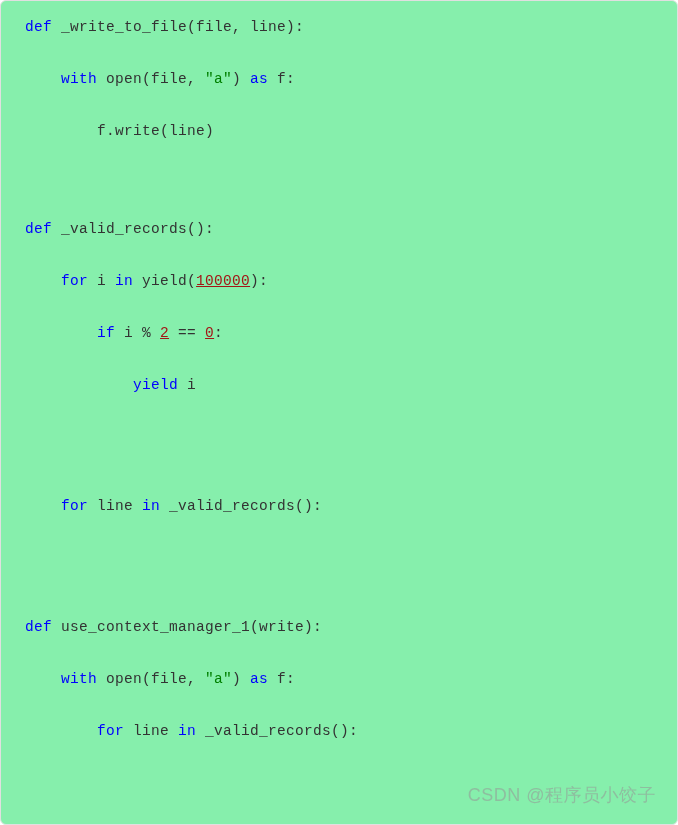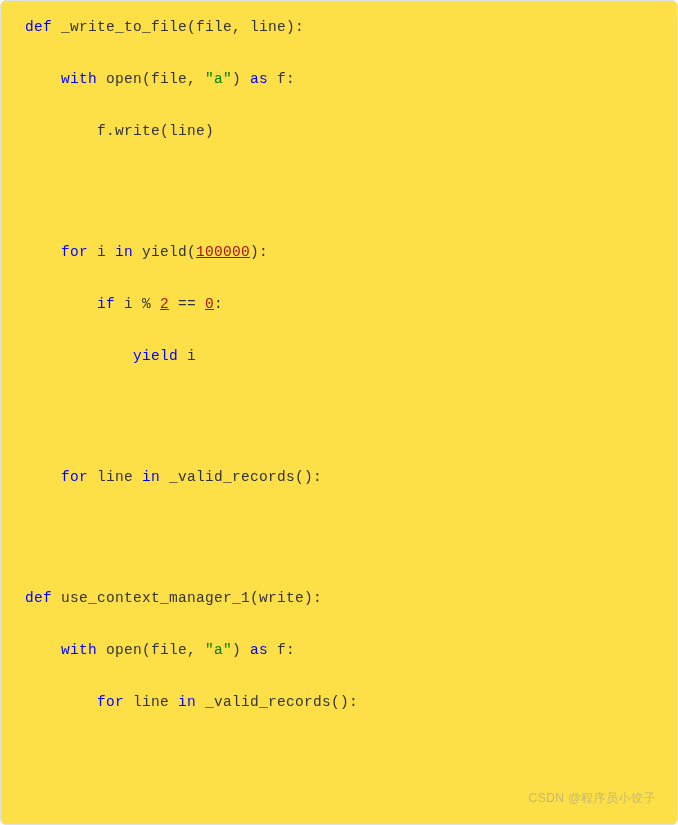--- a/index.html
+++ b/index.html
@@ -13,60 +13,61 @@
       background: #ffffff;
       font-family: 'Courier New', Consolas, Monaco, monospace;
       position: relative;
     }
     .code-container {
       width: 100%;
       height: 100%;
       border: 1px solid #e0e0e0;
       border-radius: 6px;
       padding: 12px 24px;
-      background: #fde047;
+      background: #86efac;
       overflow: hidden;
     }
     .code-line {
       font-size: 14.5px;
       line-height: 2.0;
       white-space: pre;
       color: #333333;
       letter-spacing: 0.3px;
     }
     .empty-line {
       height: 23px;
     }
     .kw { color: #0000ff; }
     .fn { color: #333333; }
     .str { color: #008000; }
     .num { color: #a31515; text-decoration: underline; }
     .watermark {
       position: absolute;
       bottom: 18px;
       right: 22px;
-      font-size: 12px;
+      font-size: 18px;
       color: rgba(150, 150, 150, 0.55);
       font-family: Arial, sans-serif;
       letter-spacing: 0.5px;
     }
   </style>
 </head>
 <body>
 
 <div class="code-container">
   <div id="code-content">
       <div class="code-line"><span class="kw">def </span><span class="fn">_write_to_file(file, line):</span></div>
       <div class="empty-line"></div>
       <div class="code-line"><span>    </span><span class="kw">with </span><span class="fn">open(file, </span><span class="str">"a"</span><span class="fn">) </span><span class="kw">as</span><span class="fn"> f:</span></div>
       <div class="empty-line"></div>
       <div class="code-line"><span>        </span><span class="fn">f.write(line)</span></div>
       <div class="empty-line"></div>
       <div class="empty-line"></div>
       <div class="empty-line"></div>
+      <div class="code-line"><span class="kw">def </span><span class="fn">_valid_records():</span></div>
       <div class="empty-line"></div>
       <div class="code-line"><span>    </span><span class="kw">for </span><span class="fn">i </span><span class="kw">in </span><span class="fn">yield(</span><span class="num">100000</span><span class="fn">):</span></div>
       <div class="empty-line"></div>
       <div class="code-line"><span>        </span><span class="kw">if </span><span class="fn">i % </span><span class="num">2</span><span class="fn"> == </span><span class="num">0</span><span class="fn">:</span></div>
       <div class="empty-line"></div>
       <div class="code-line"><span>            </span><span class="kw">yield </span><span class="fn">i</span></div>
       <div class="empty-line"></div>
       <div class="empty-line"></div>
       <div class="empty-line"></div>
       <div class="empty-line"></div>

